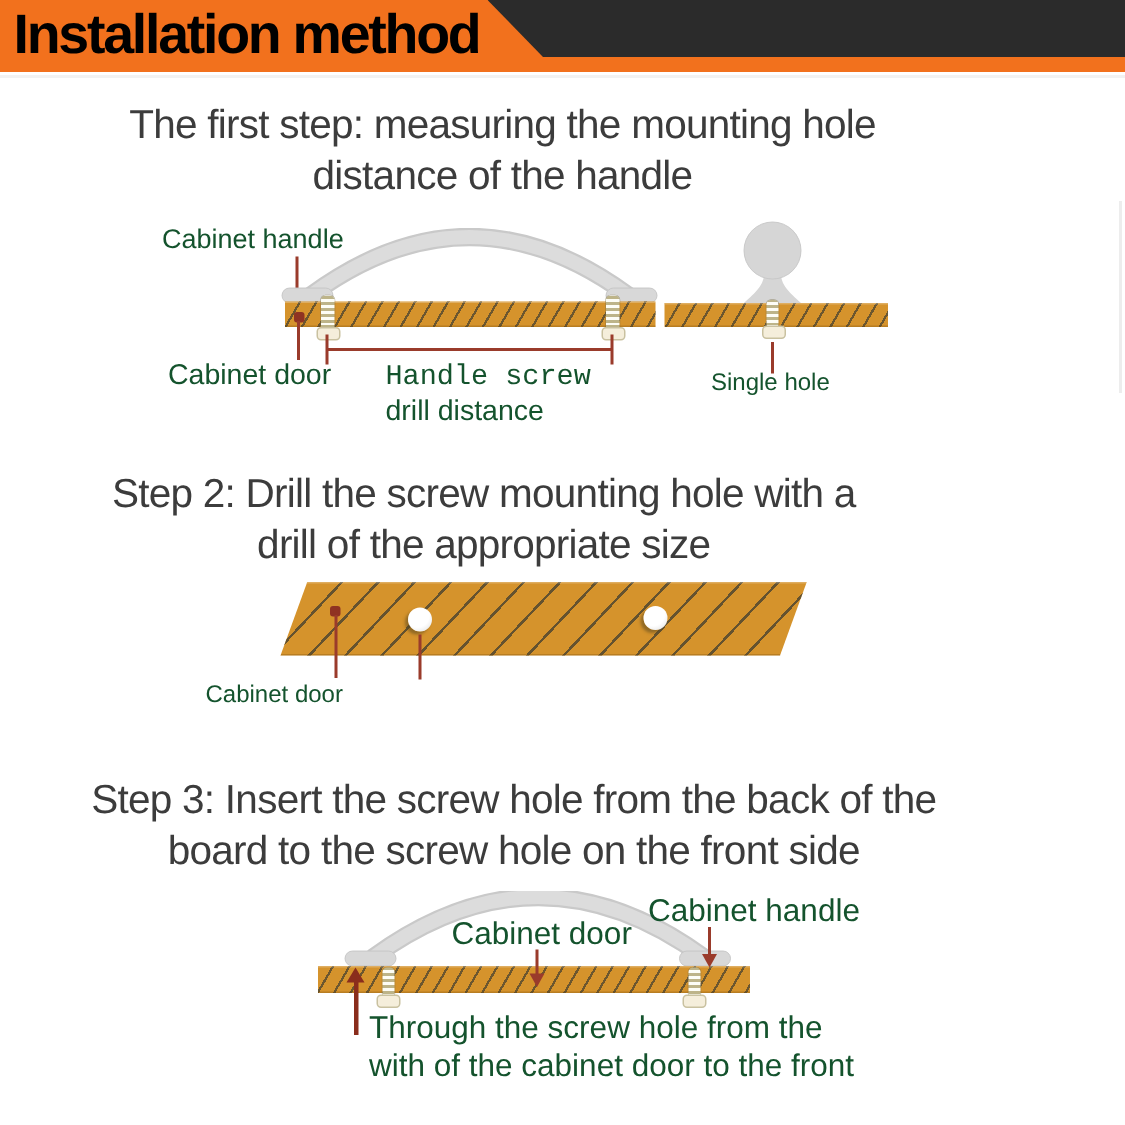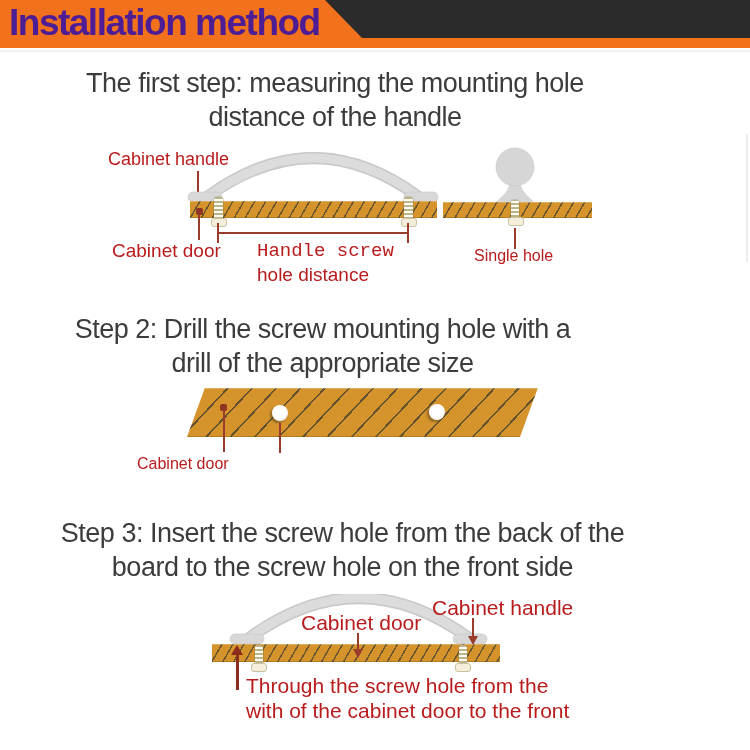--- a/index.html
+++ b/index.html
@@ -4,31 +4,31 @@
 <style>
   html,body{margin:0;padding:0;background:#fff;}
   .page{
     position:relative;width:750px;height:750px;background:#ffffff;overflow:hidden;
     font-family:"Liberation Sans", sans-serif;
   }
   
   .header{position:absolute;left:0;top:0;width:750px;height:48px;background:#F2711D;}
   .header-dark{position:absolute;left:325px;top:0;width:425px;height:38px;background:#2B2B2B;
     clip-path:polygon(0 0,100% 0,100% 100%,37px 100%);}
-  .header-title{position:absolute;left:9px;top:0px;color:#4c1d95;font-size:37px;font-weight:bold;
+  .header-title{position:absolute;left:9px;top:0px;color:#000000;font-size:37px;font-weight:bold;
     letter-spacing:-1.5px;line-height:46px;white-space:nowrap;}
   .header-hairline{position:absolute;left:0;top:50px;width:750px;height:2px;background:rgba(0,0,0,0.05);}
   
   .step-heading{position:absolute;left:0;text-align:center;color:#3c3c3c;font-size:27px;
     letter-spacing:-0.5px;line-height:34px;padding-left:30px;}
   .sh1{top:66px;width:610px;}
   .sh2{top:312px;width:585px;}
   .sh3{top:516px;width:625px;}
   
-  .lbl{position:absolute;color:#b91c1c;white-space:nowrap;}
+  .lbl{position:absolute;color:#14532d;white-space:nowrap;}
   .f18{font-size:18px;} .f19{font-size:19px;} .f20{font-size:16px;} .f21{font-size:21px;}
   .board{position:absolute;background:
       repeating-linear-gradient(120deg, rgba(72,66,48,0.0) 0 8px, rgba(72,66,48,0.75) 8px 9.5px),
       #D5932C;
       box-shadow:inset 0 1px 0 rgba(255,255,255,0.25), inset 0 -1px 0 rgba(100,60,0,0.25);}
   .board-wide-hatch{background:
       repeating-linear-gradient(120deg, rgba(72,66,48,0.0) 0 19px, rgba(72,66,48,0.8) 19px 21px),
       #D5932C;}
   .redline{position:absolute;background:#9A3B2B;}
   .reddot{position:absolute;background:#8F3322;border-radius:50%;}
@@ -82,21 +82,21 @@
   <div class="nut" style="left:401px;top:218px;width:14px;height:7px;"></div>
 
   <div class="redline" style="left:217px;top:223px;width:2px;height:20px;"></div>
   <div class="redline" style="left:407px;top:223px;width:2px;height:20px;"></div>
   <div class="redline" style="left:218px;top:232px;width:190px;height:2px;"></div>
 
   <div class="redsq" style="left:196px;top:208px;width:7px;height:7px;"></div>
   <div class="redline" style="left:198px;top:214px;width:2px;height:26px;"></div>
   <div class="lbl f19" style="left:112px;top:240px;">Cabinet door</div>
   <div class="lbl f19" style="left:257px;top:240px;font-family:Liberation Mono, monospace;">Handle screw</div>
-  <div class="lbl f19" style="left:257px;top:264px;">hole distance</div>
+  <div class="lbl f19" style="left:257px;top:264px;">drill distance</div>
 
   <div class="board" style="left:443px;top:202px;width:149px;height:16px;"></div>
   <svg class="handle-svg" style="left:490px;top:146px;" width="50" height="57" viewBox="0 0 50 57">
     <path d="M 19 34 C 21 44 12 50 6 56 L 44 56 C 38 50 29 44 31 34 Z" fill="#d6d6d6"></path>
     <circle cx="25" cy="21" r="19" fill="#d6d6d6" stroke="#c6c6c6" stroke-width="0.6"></circle>
   </svg>
   <div class="screw" style="left:511px;top:200px;height:19px;width:8px;"></div>
   <div class="nut" style="left:508px;top:217px;width:14px;height:7px;"></div>
   <div class="redline" style="left:514px;top:228px;width:2px;height:21px;"></div>
   <div class="lbl f20" style="left:474px;top:247px;">Single hole</div>

